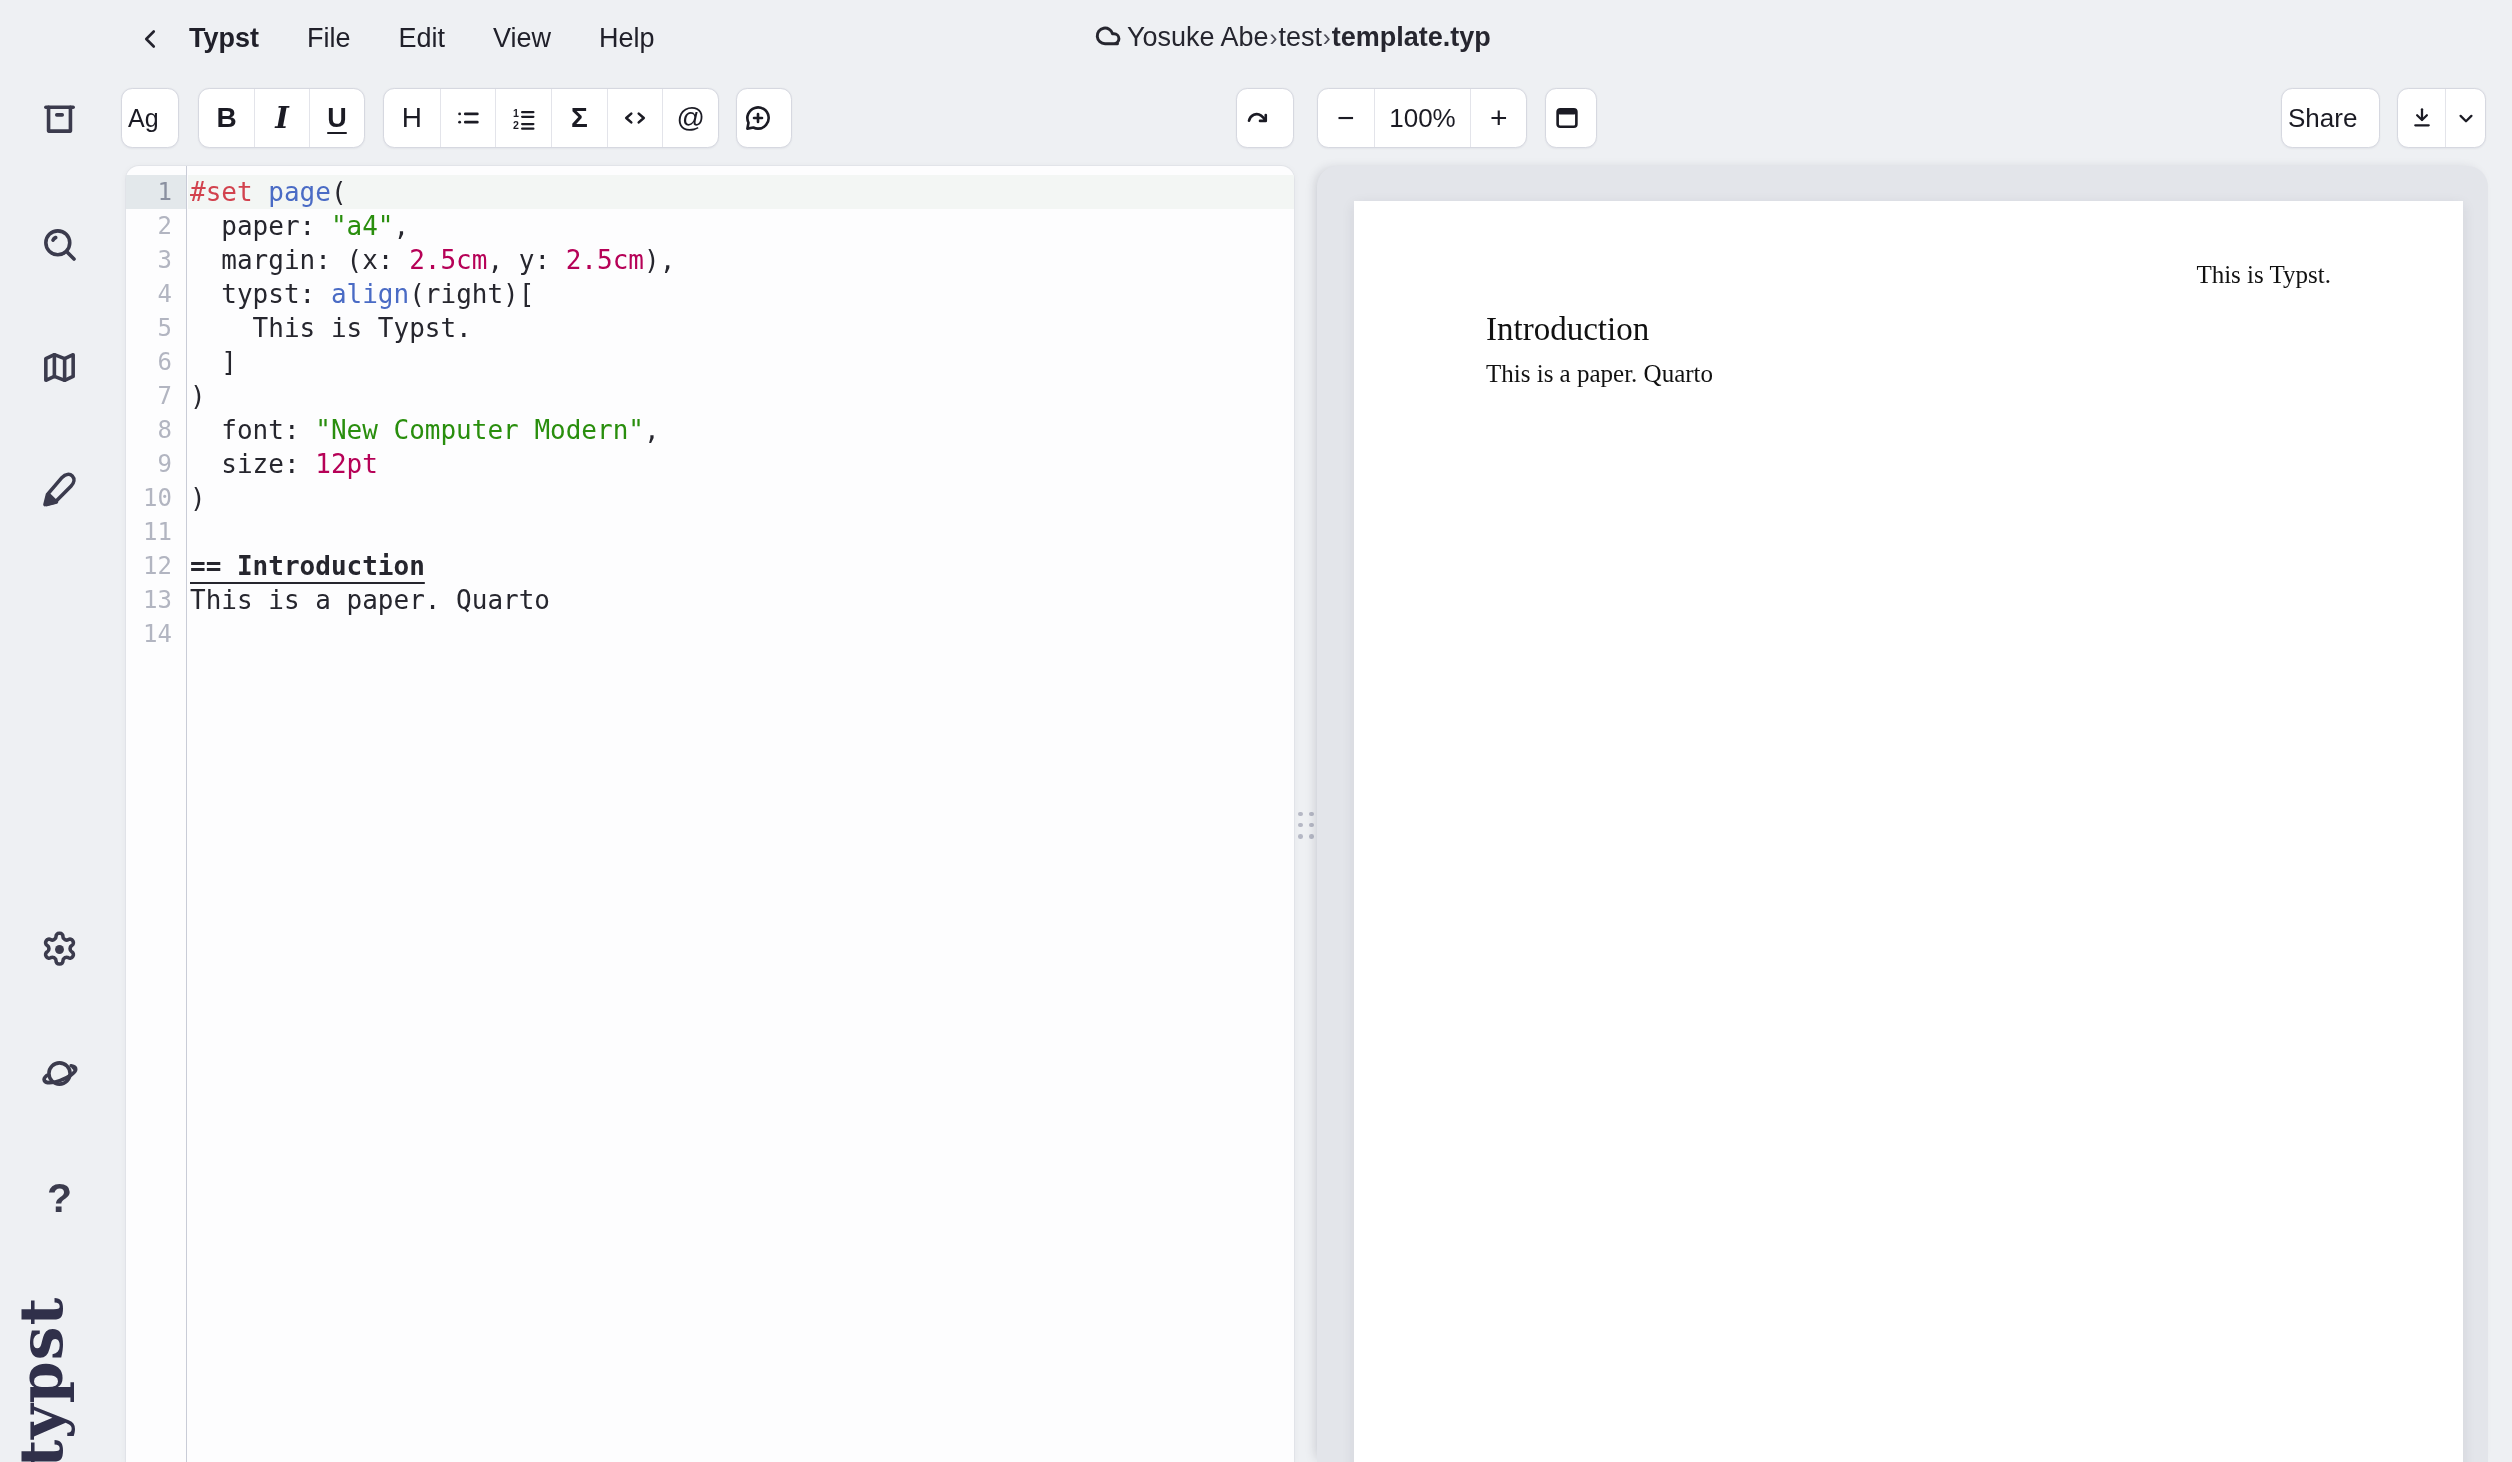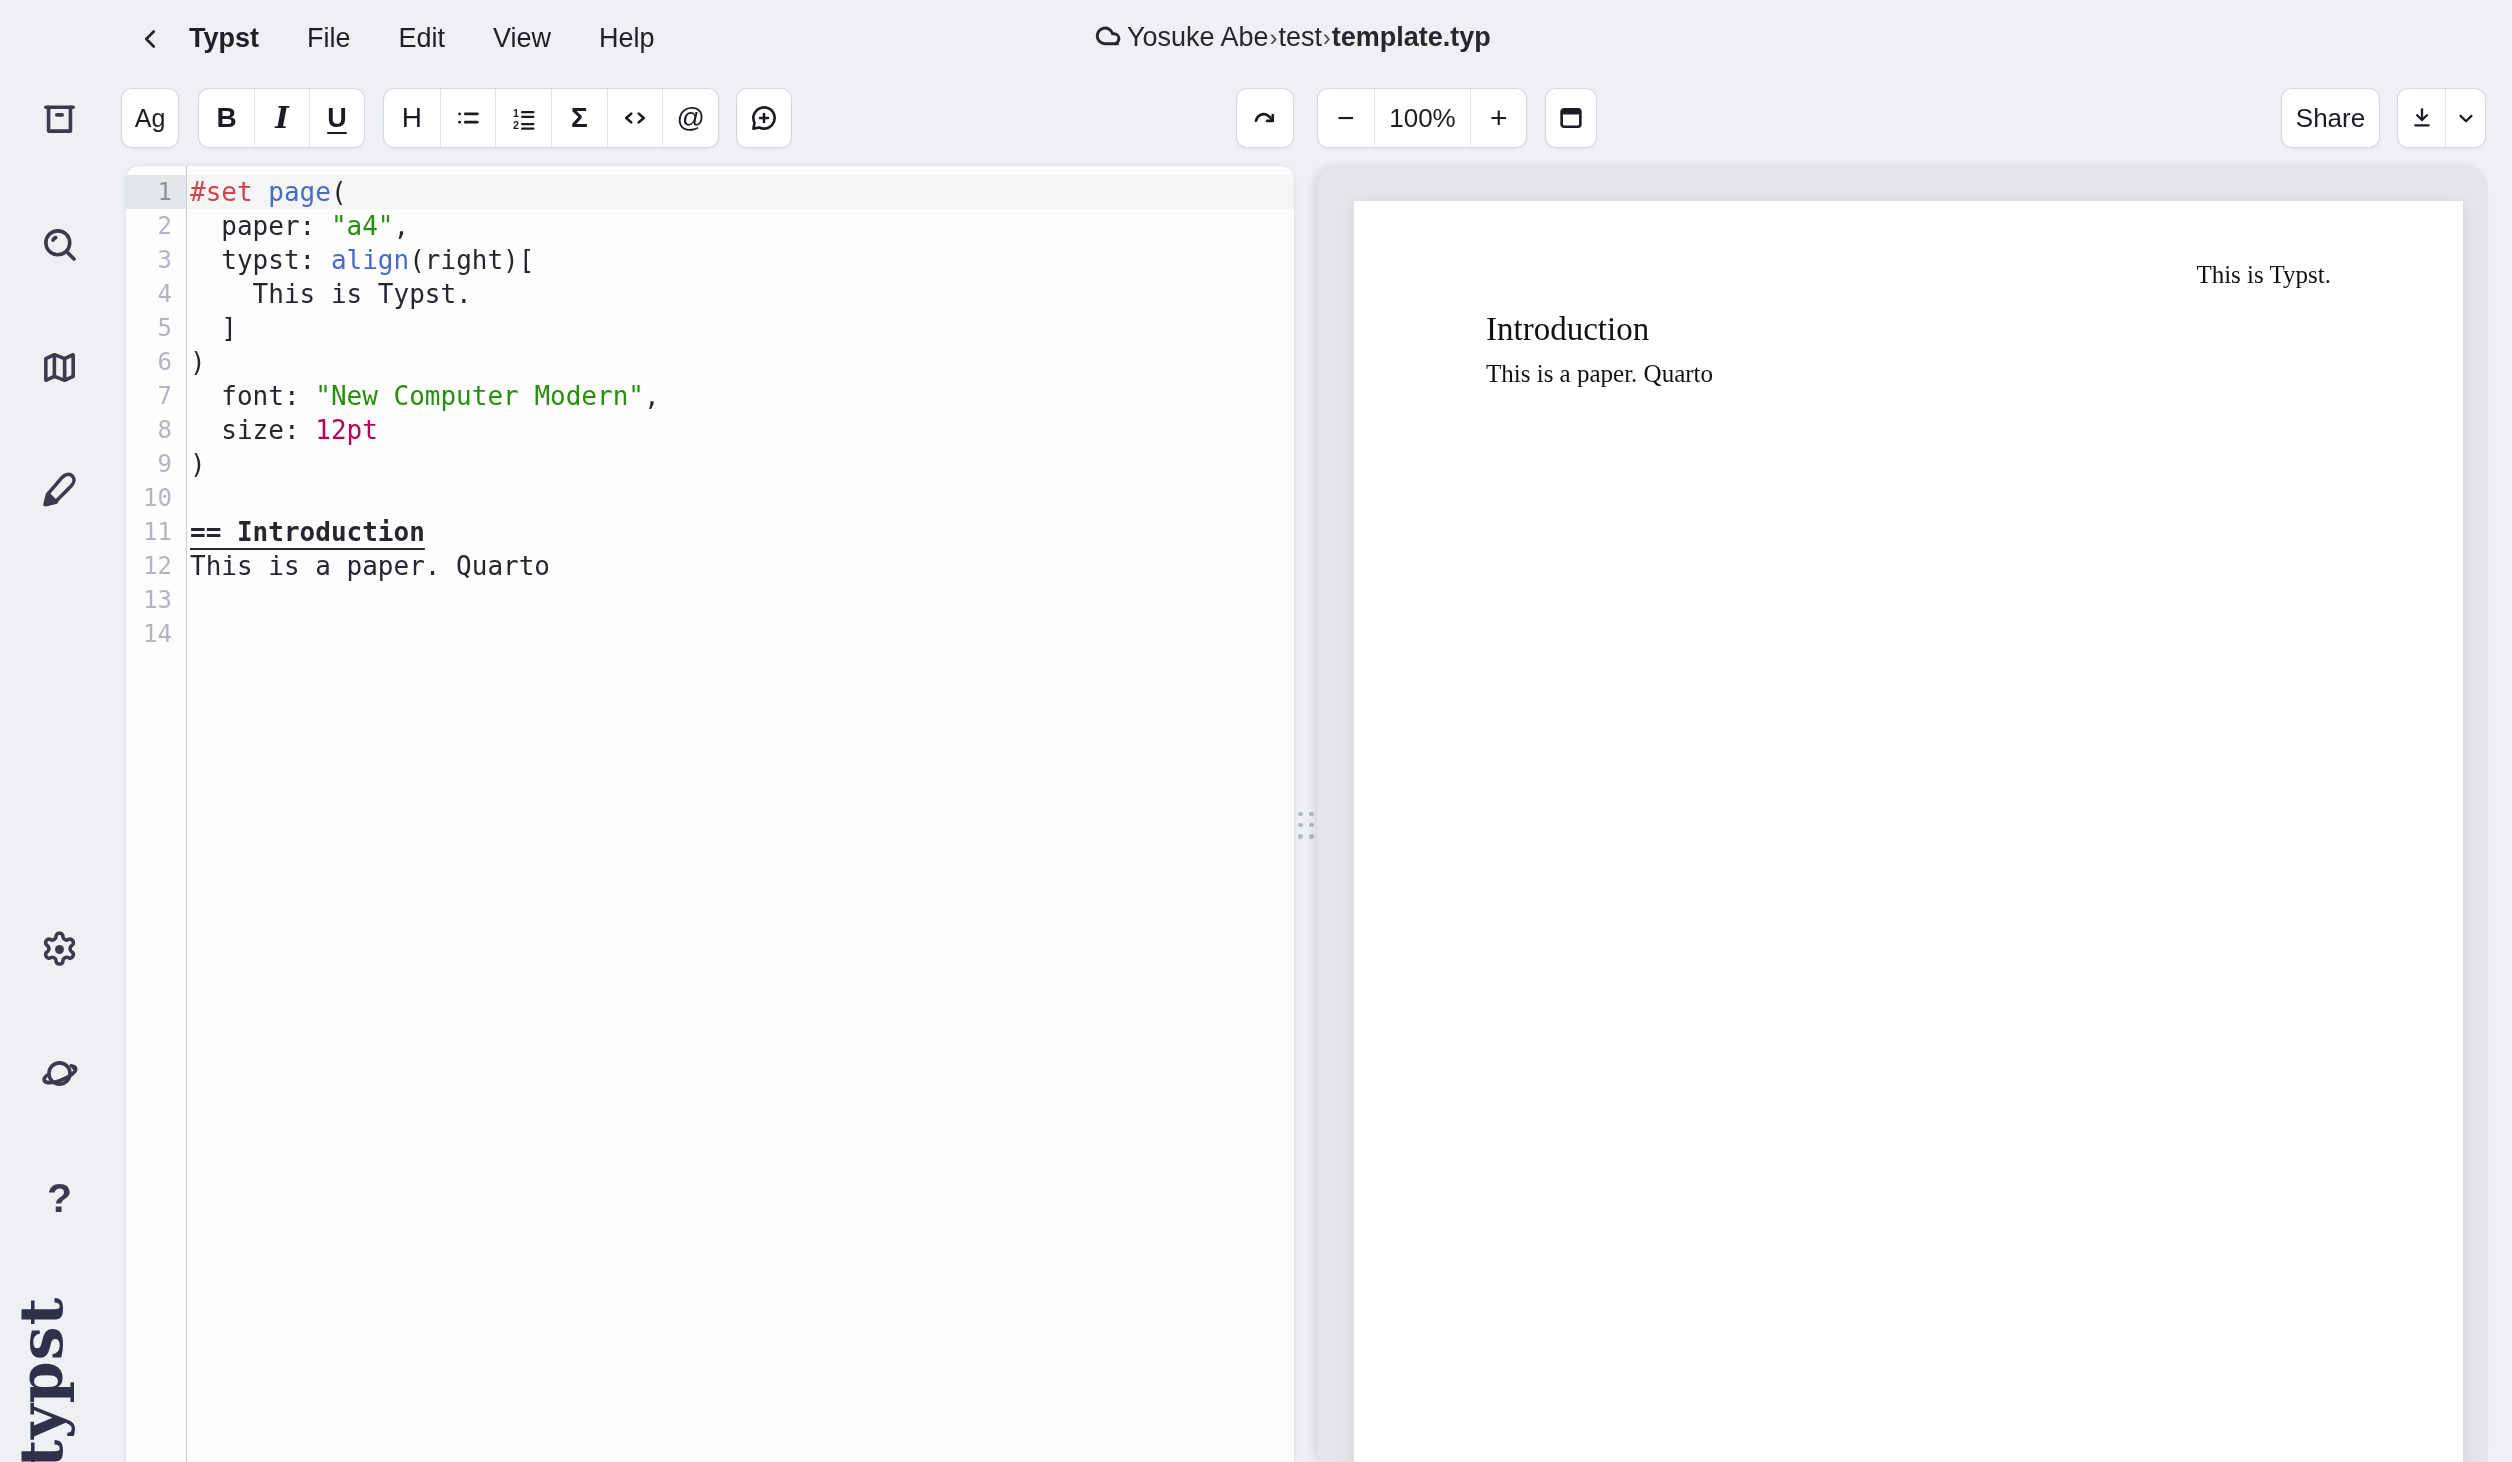--- a/index.html
+++ b/index.html
@@ -30,21 +30,21 @@
   .menus .menu{cursor:pointer;}
   .menus .menu.first{font-weight:700;}
   .breadcrumb{position:absolute;left:1093px;top:20.5px;display:flex;align-items:center;font-size:27px;color:#26262f;}
   .breadcrumb svg{width:34px;height:34px;color:#26262f;}
   .breadcrumb .sep{color:#4a4a55;font-size:24px;padding:0 0.9px;}
   .breadcrumb .file{font-weight:700;}
   .crumb{cursor:pointer;}
 
   
   .tb{position:absolute;top:88px;height:60px;box-sizing:border-box;background:#fff;border:1.4px solid var(--btn-border);
-      border-radius:11.2px;box-shadow:0 0.9px 1.9px rgba(25,25,50,.05);display:flex;align-items:center;justify-content:center;color:#1b1b24;}
+      border-radius:11.2px;box-shadow:0 0.9px 1.9px rgba(25,25,50,.05);display:flex;align-items:center;justify-content:flex-start;color:#1b1b24;}
   .tb-group{padding:0;}
   .seg{height:100%;display:flex;align-items:center;justify-content:center;border:none;background:none;color:#1b1b24;cursor:pointer;box-sizing:border-box;}
   .seg + .seg{border-left:1.4px solid var(--seg-border);}
   .glyph{font-size:28px;font-weight:600;}
   .tb svg{width:30px;height:30px;}
   button.tb{cursor:pointer;}
 
   #btn-style{left:121px;width:58px;}
   #btn-style .glyph{font-size:25px;font-weight:500;}
   #grp-biu{left:198px;width:167px;}
@@ -313,20 +313,21 @@
       <div class="ln">9</div>
       <div class="ln">10</div>
       <div class="ln">11</div>
       <div class="ln">12</div>
       <div class="ln">13</div>
       <div class="ln">14</div>
     </div>
   <div class="code">
       <div class="code-line active"><span class="c-kw">#set</span><span class="c-pl"> </span><span class="c-fn">page</span><span class="c-pl">(</span></div>
       <div class="code-line"><span class="c-pl">  paper: </span><span class="c-str">"a4"</span><span class="c-pl">,</span></div>
+      <div class="code-line"><span class="c-pl">  margin: (x: </span><span class="c-num">2.5cm</span><span class="c-pl">, y: </span><span class="c-num">2.5cm</span><span class="c-pl">),</span></div>
       <div class="code-line"><span class="c-pl">  typst: </span><span class="c-fn">align</span><span class="c-pl">(right)[</span></div>
       <div class="code-line"><span class="c-pl">    This is Typst.</span></div>
       <div class="code-line"><span class="c-pl">  ]</span></div>
       <div class="code-line"><span class="c-pl">)</span></div>
       <div class="code-line"><span class="c-pl">  font: </span><span class="c-str">"New Computer Modern"</span><span class="c-pl">,</span></div>
       <div class="code-line"><span class="c-pl">  size: </span><span class="c-num">12pt</span></div>
       <div class="code-line"><span class="c-pl">)</span></div>
       <div class="code-line"></div>
       <div class="code-line"><span class="c-heading">== Introduction</span></div>
       <div class="code-line"><span class="c-pl">This is a paper. Quarto</span></div>

